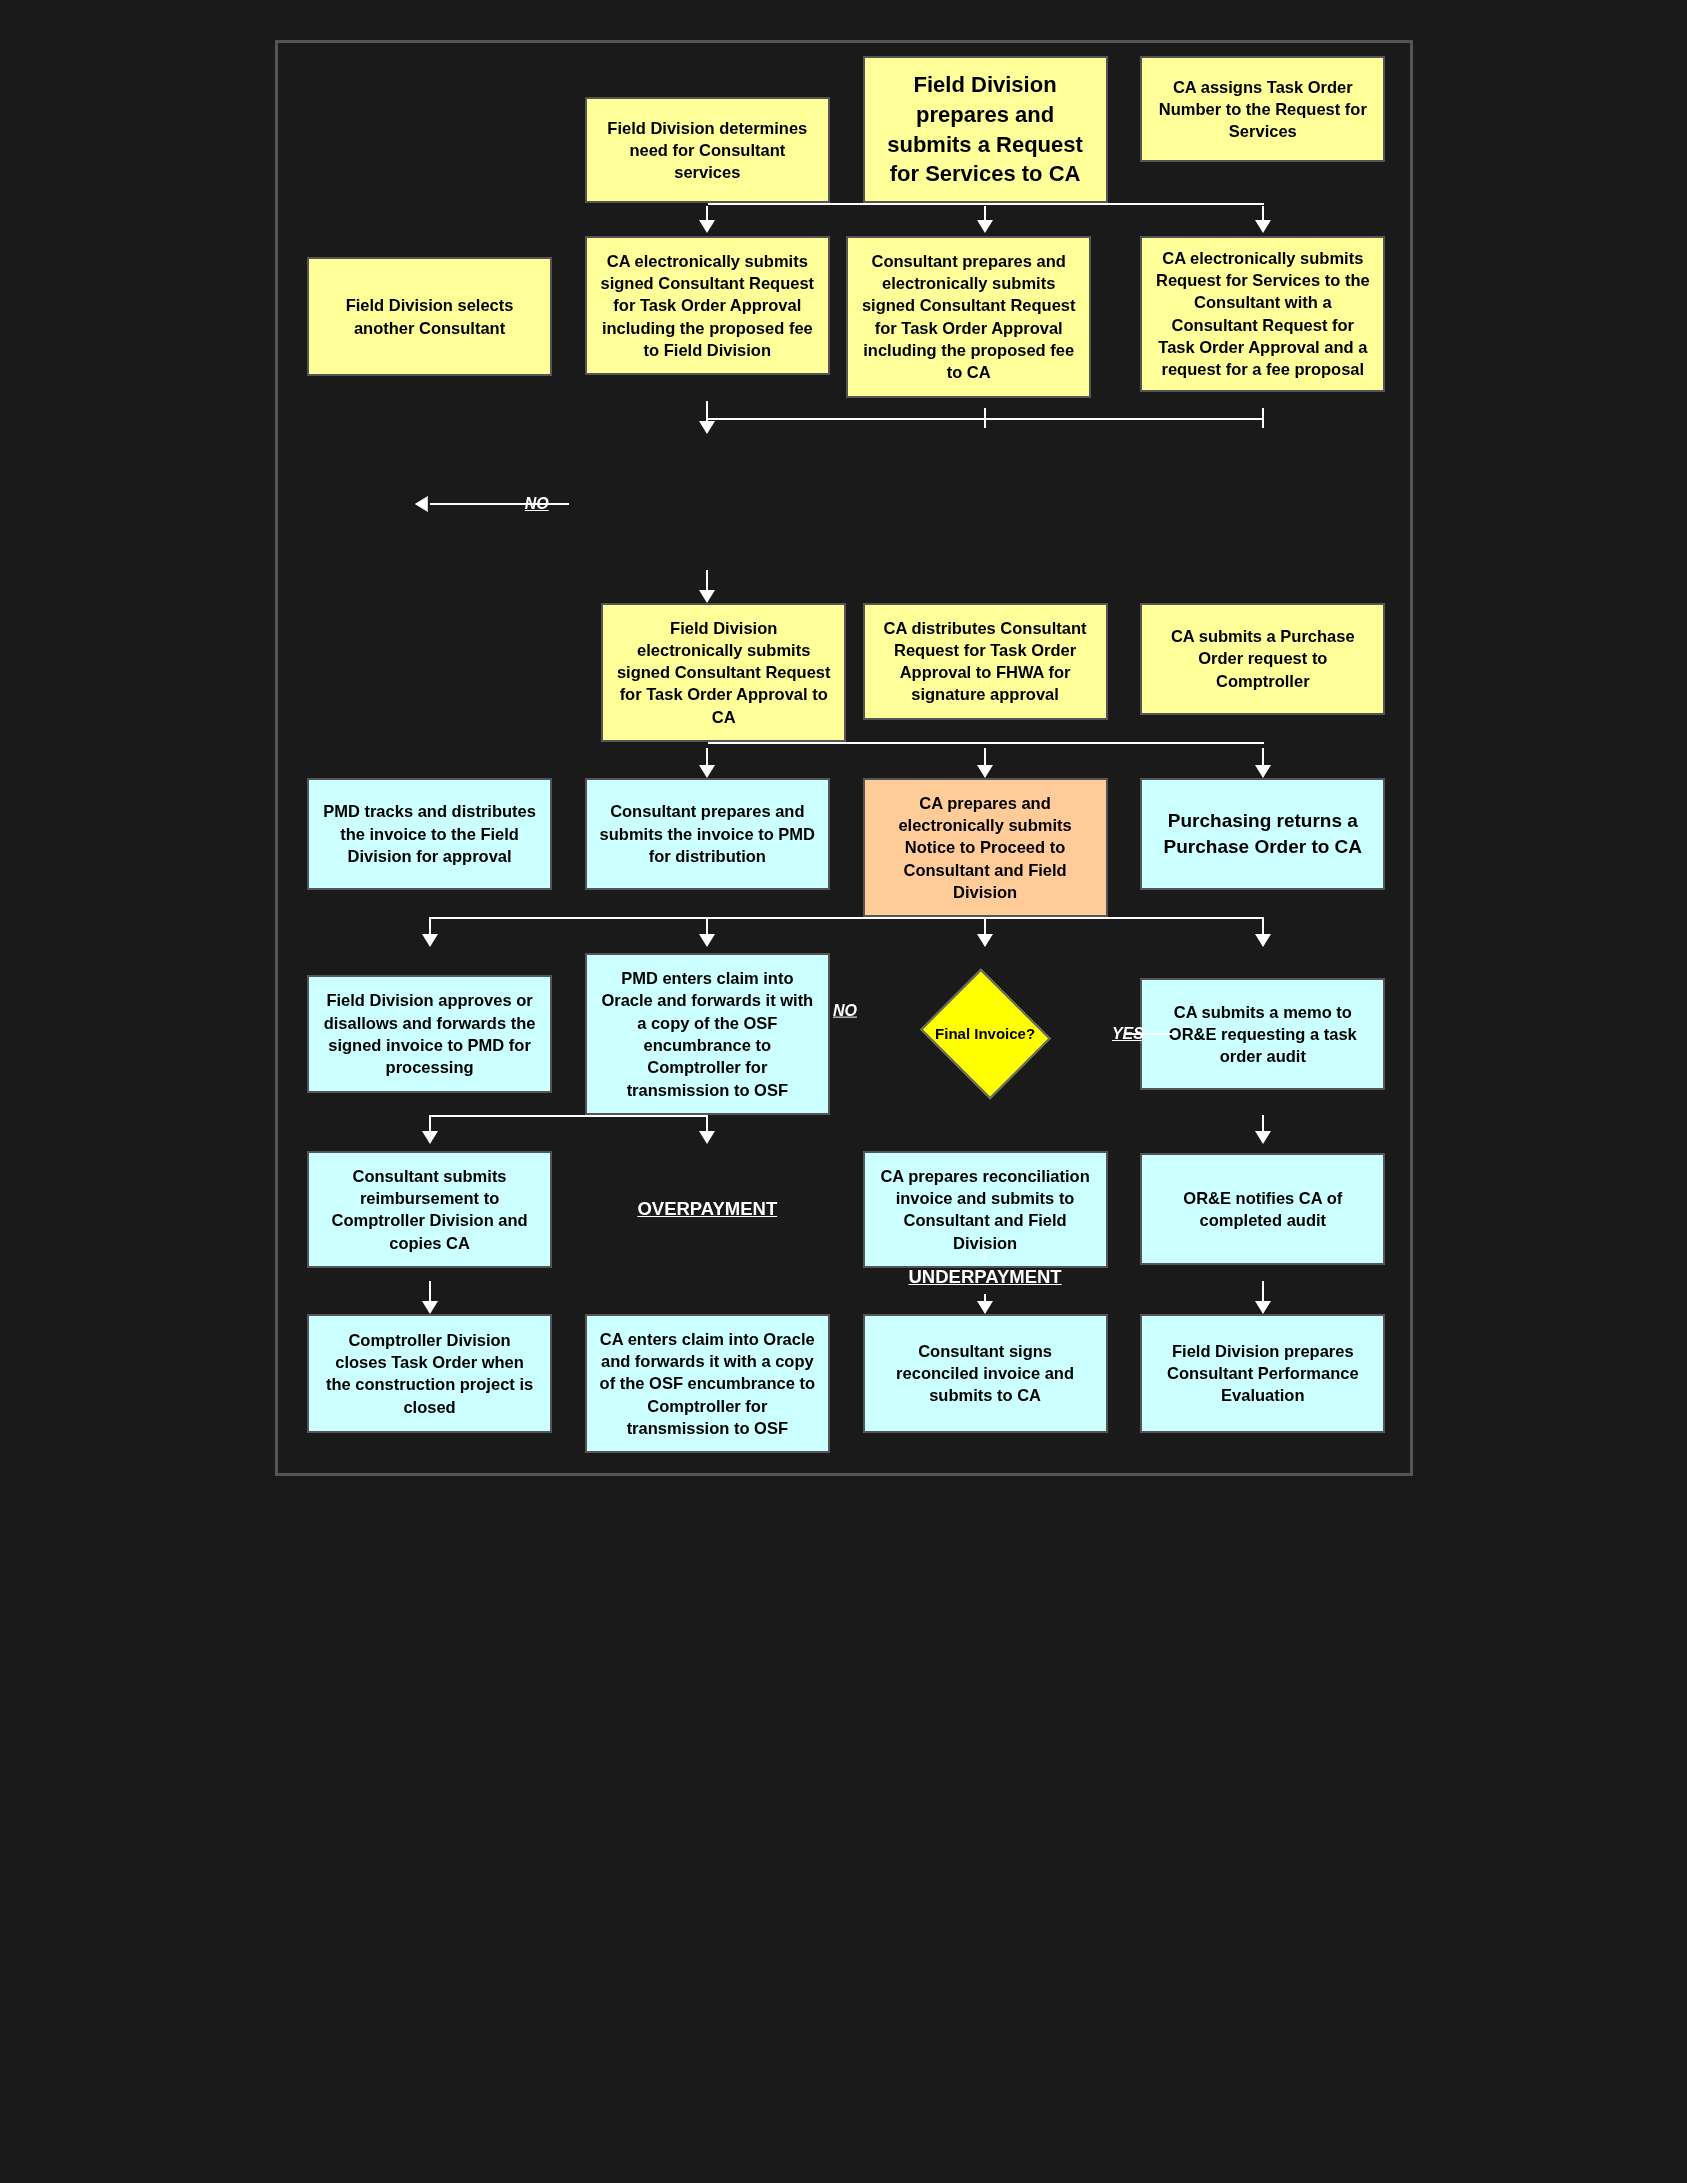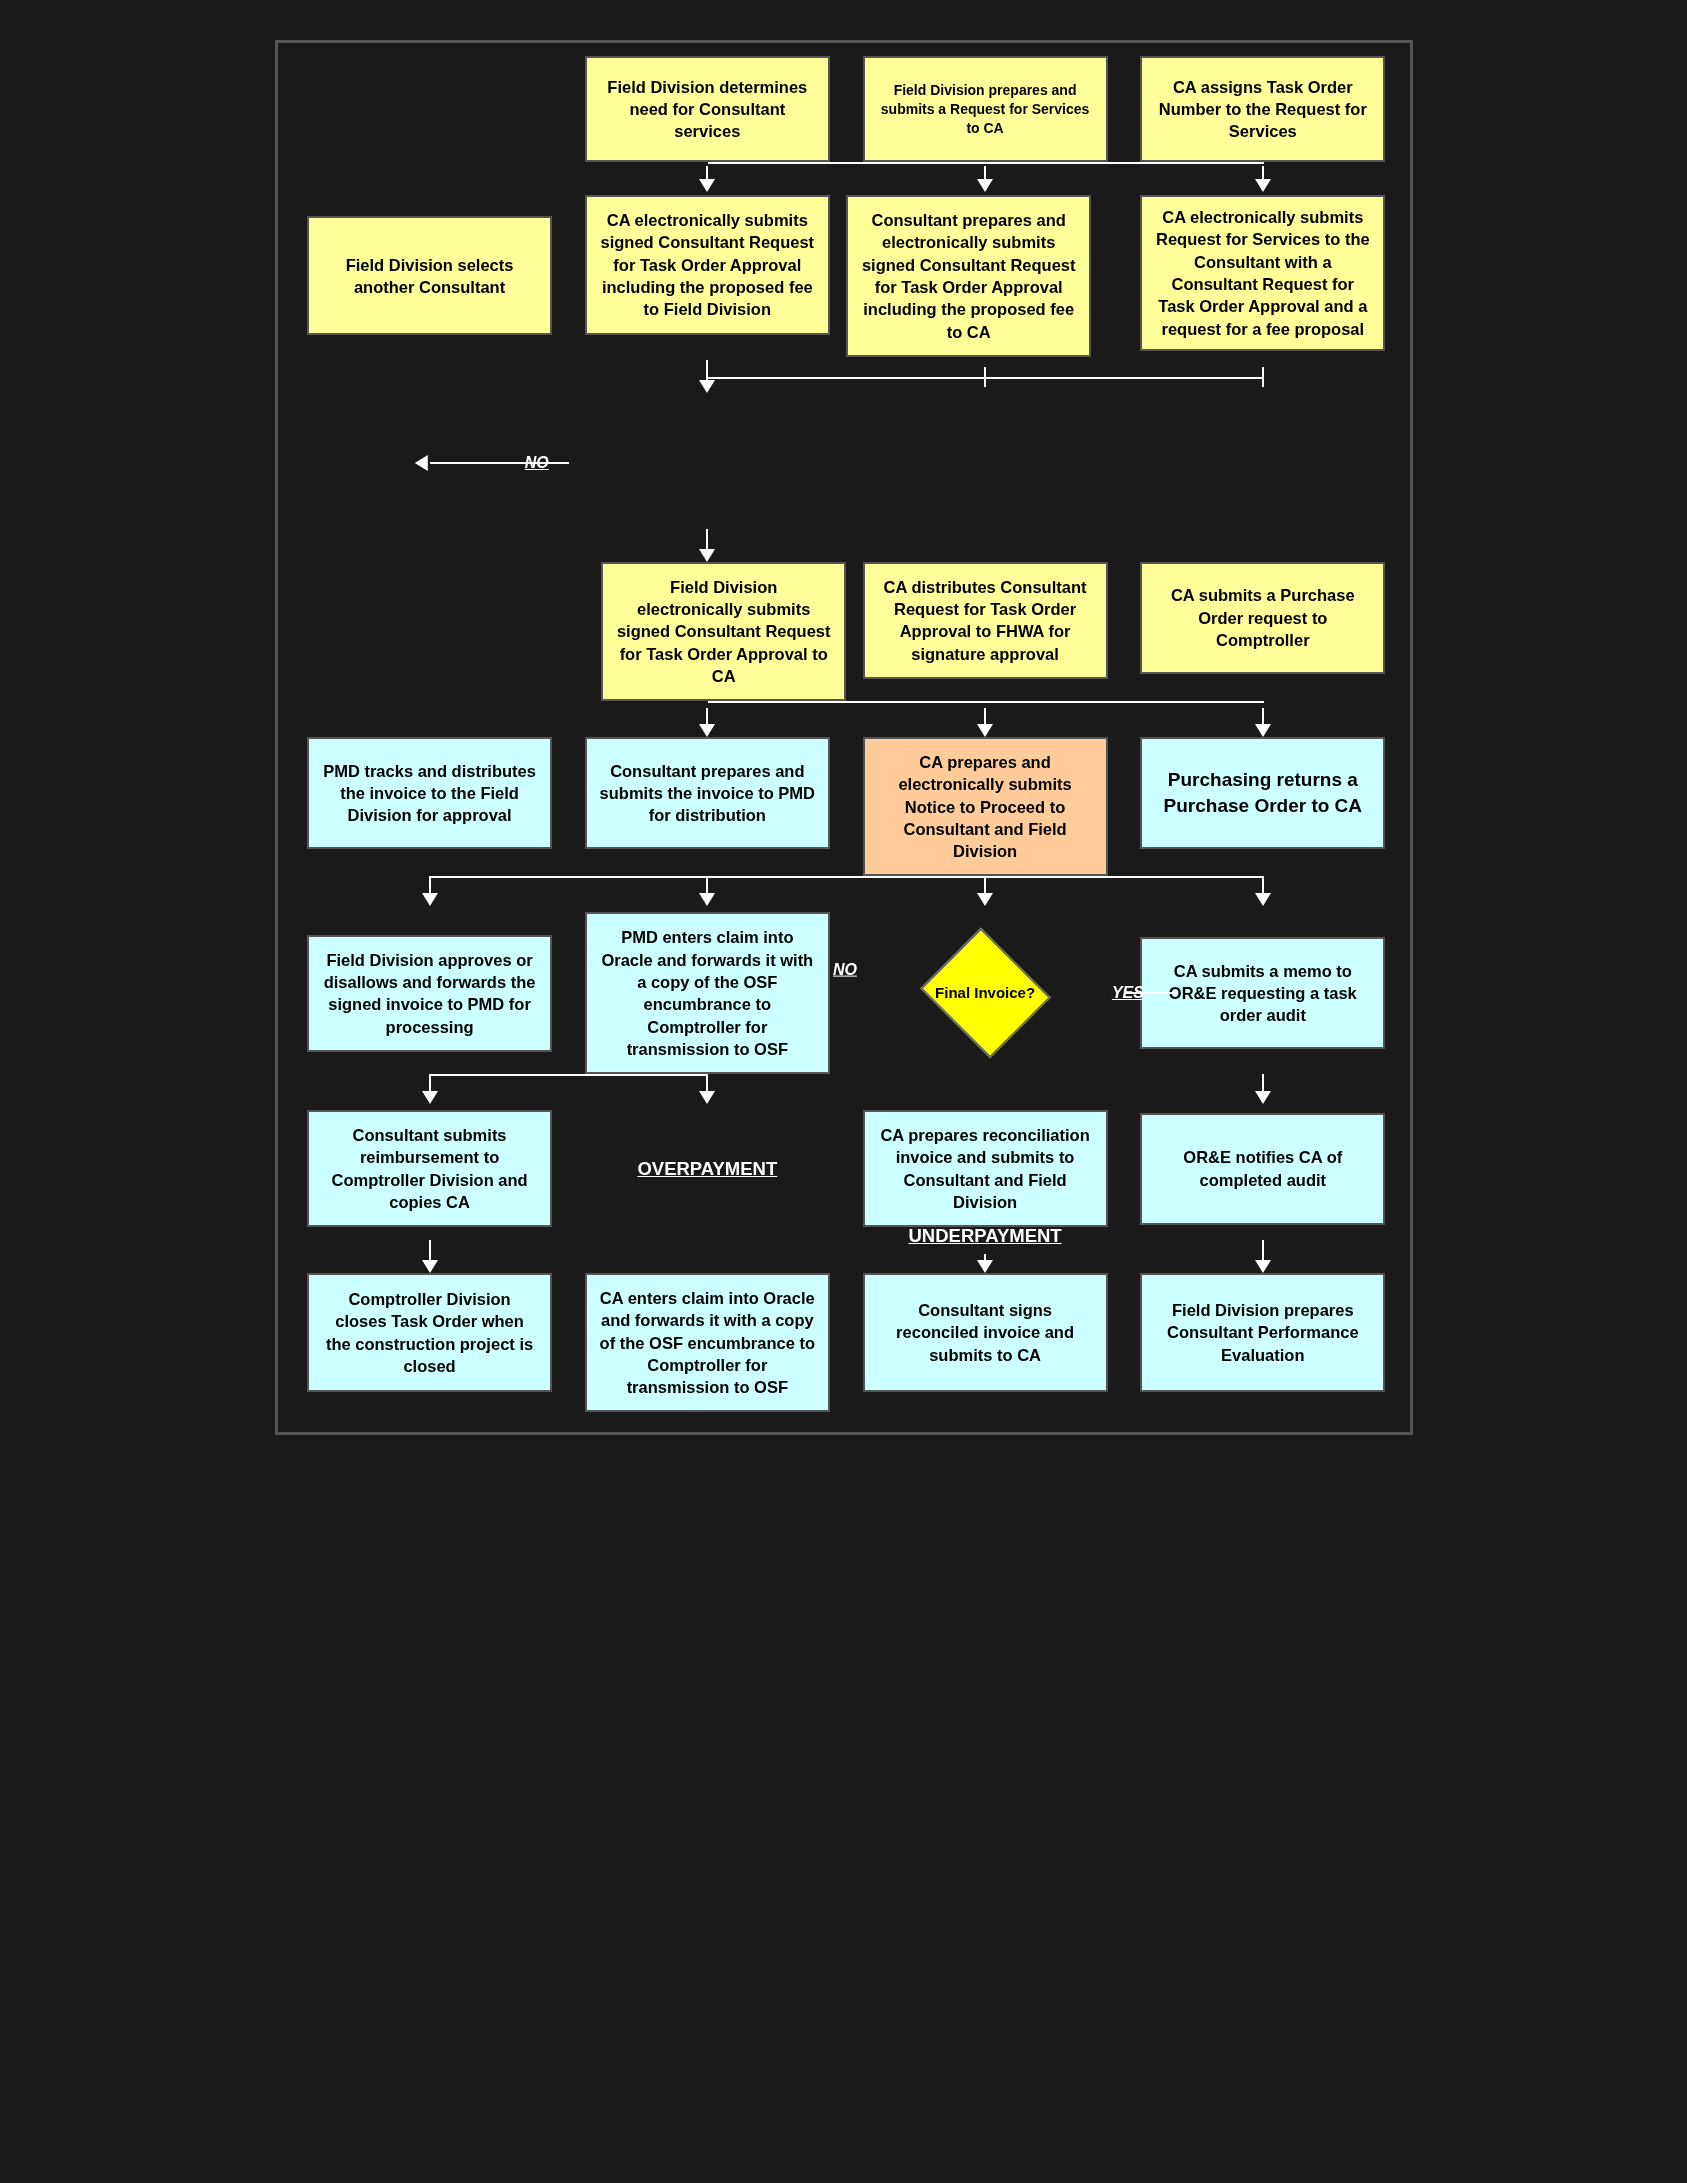--- a/index.html
+++ b/index.html
@@ -51,21 +51,21 @@
   <div style="width:1138px; margin:0 auto; background:#1a1a1a; padding:13.2px 13.2px; border: 3.3px solid #555;">
 
     <div style="display:flex; width:1111px; margin:0 auto;">
       <div style="width:278px; display:flex; flex-direction:column; align-items:center; justify-content:flex-end;">
         
       </div>
       <div style="width:278px; display:flex; flex-direction:column; align-items:center;justify-content:flex-end;">
         <div style="width:245px; min-height:106px; background:#ffff99; border:2px solid #555; padding:12px; font-size:16.5px; font-weight:bold; text-align:center; line-height:1.35; display:flex; align-items:center; justify-content:center;">Field Division determines need for Consultant services</div>
       </div>
       <div style="width:278px; display:flex; flex-direction:column; align-items:center;">
-        <div style="width:245px; min-height:106px; background:#ffff99; border:2px solid #555; padding:12px; font-size:14px; font-weight:bold; text-align:center; line-height:1.35; display:flex; align-items:center; justify-content:center;">Field Division prepares and submits a Request for Services to CA</div>
+        <div style="width:245px; min-height:106px; background:#ffff99; border:2px solid #555; padding:12px; font-size:22px; font-weight:bold; text-align:center; line-height:1.35; display:flex; align-items:center; justify-content:center;">Field Division prepares and submits a Request for Services to CA</div>
       </div>
       <div style="width:278px; display:flex; flex-direction:column; align-items:center;">
         <div style="width:245px; min-height:106px; background:#ffff99; border:2px solid #555; padding:12px; font-size:16.5px; font-weight:bold; text-align:center; line-height:1.35; display:flex; align-items:center; justify-content:center;">CA assigns Task Order Number to the Request for Services</div>
       </div>
     </div>
 
     <div style="display:flex; width:1111px; margin:0 auto; height:33px; align-items:center; position:relative;">
       <div style="width:278px;"></div>
 
       <div style="width:278px; display:flex; flex-direction:column; align-items:center;">

